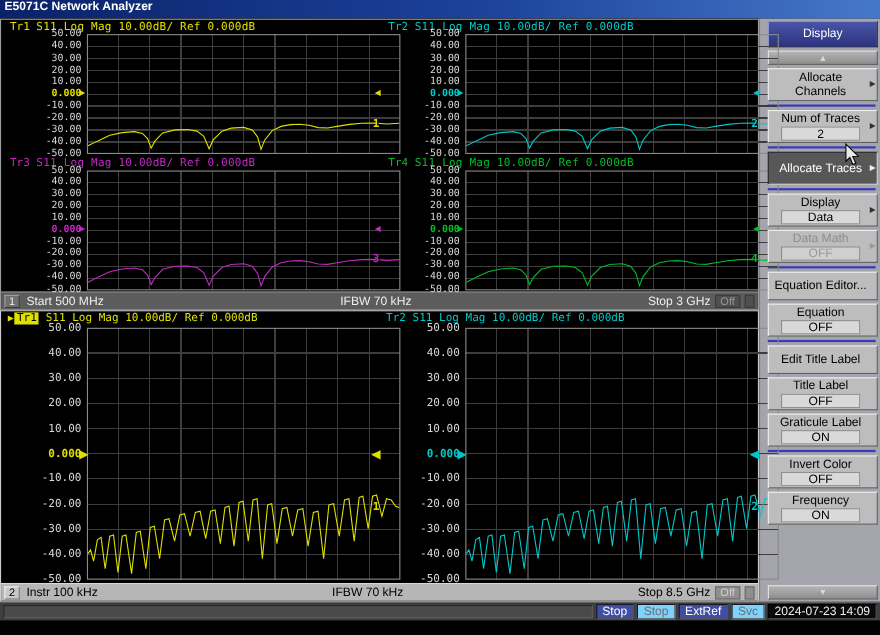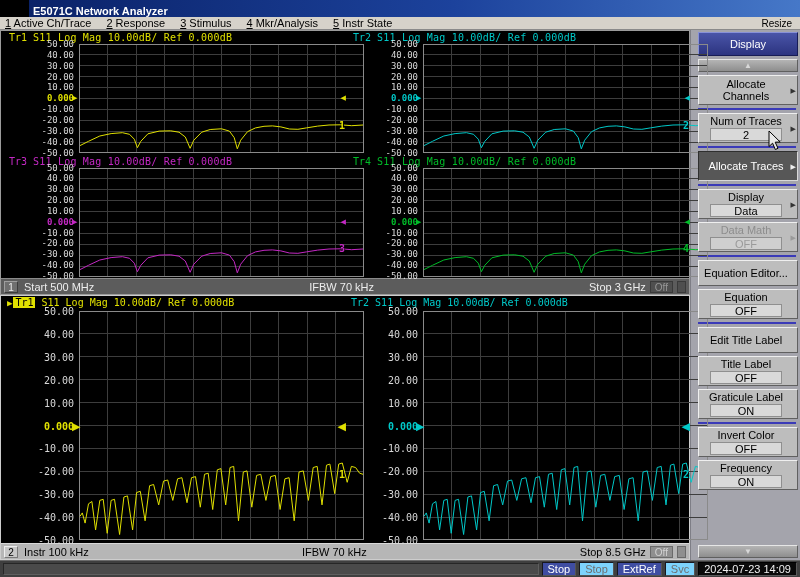--- a/index.html
+++ b/index.html
@@ -2,22 +2,22 @@
 <html><head>
 <meta charset="utf-8">
 <style>
   * { margin:0; padding:0; box-sizing:border-box; }
   body { background:#222; }
   .screen { width:800px; height:577px; position:relative; overflow:hidden;
             background:#000; font-family:"Liberation Sans", sans-serif; }
 
   
   .titlebar { height:17px; background:linear-gradient(90deg,#0a2268 0%,#1c429c 55%,#4678c8 100%);
-              color:#fff; font-size:11px; font-weight:bold; display:flex; align-items:flex-end;
-              padding-left:4px;margin-left:29px; }
+              color:#fff; font-size:11px; font-weight:bold; display:flex; align-items:flex-start;
+              padding-left:4px; }
   .menubar { height:13px; background:#d6d2ca; border-bottom:1px solid #8a8a8a;
              display:flex; align-items:center; font-size:11px; color:#000; padding:0 8px 0 5px; }
   .menu-item { margin-right:15px; cursor:default; white-space:nowrap; }
   .menu-resize { margin-left:auto; font-size:10px; }
 
   
   .main { display:flex; height:530px; }
   .left { width:690px; display:flex; flex-direction:column; background:#000; }
 
   .chwin { height:265px; background:#000; display:flex; flex-direction:column; }
@@ -111,30 +111,20 @@
 </style>
 </head>
 <body>
 
 <div class="screen">
 
   <div class="titlebar">
     <span>E5071C Network Analyzer</span>
   </div>
 
-  <div class="menubar">
-    <span id="menuItems" style="display:flex;">
-        <span class="menu-item"><u>1</u> Active Ch/Trace</span>
-        <span class="menu-item"><u>2</u> Response</span>
-        <span class="menu-item"><u>3</u> Stimulus</span>
-        <span class="menu-item"><u>4</u> Mkr/Analysis</span>
-        <span class="menu-item"><u>5</u> Instr State</span>
-      </span>
-    <span class="menu-resize">Resize</span>
-  </div>
 
   <div class="main">
     <div class="left">
 
       <div class="chwin win1">
         <div class="tgrid">
           <div class="cell">
             <div class="thdr" style="color: rgb(224, 224, 0);">
               <span class="tname">Tr1</span><span class="trest">S11 Log Mag 10.00dB/ Ref 0.000dB</span>
             </div>

